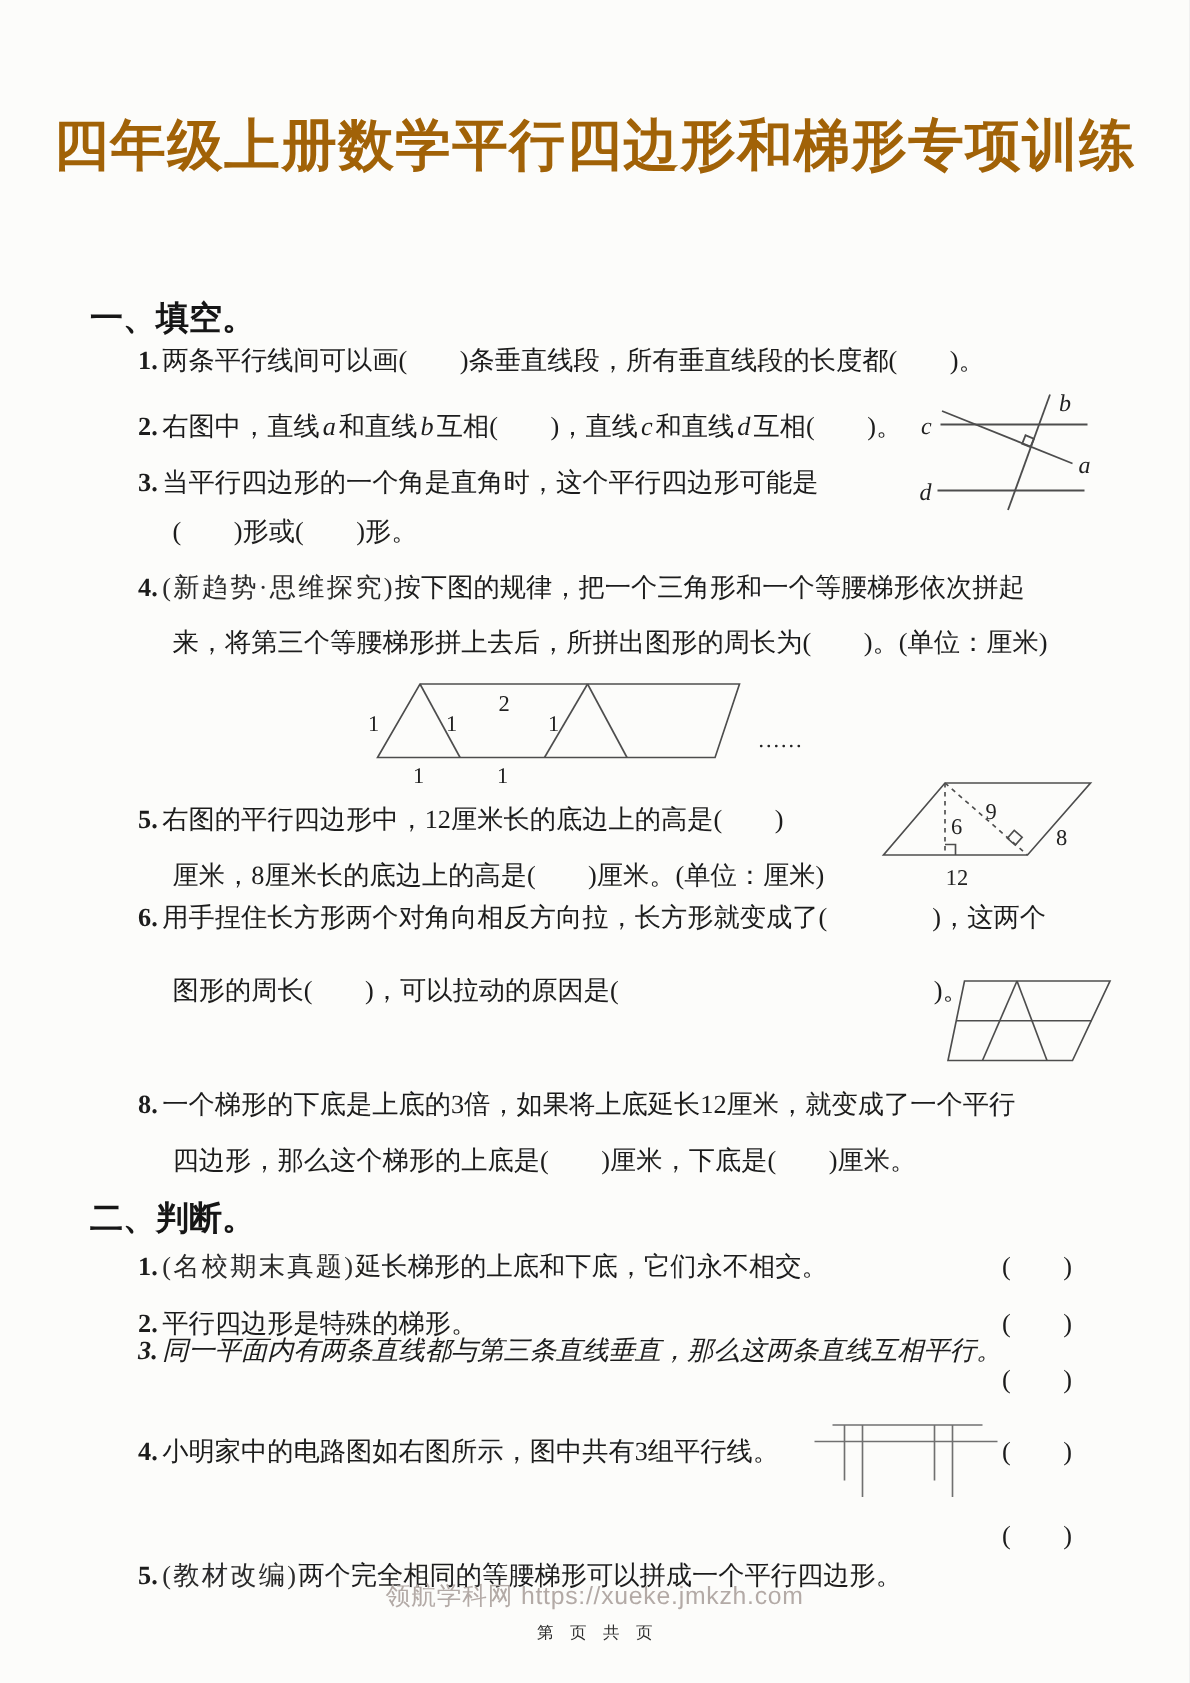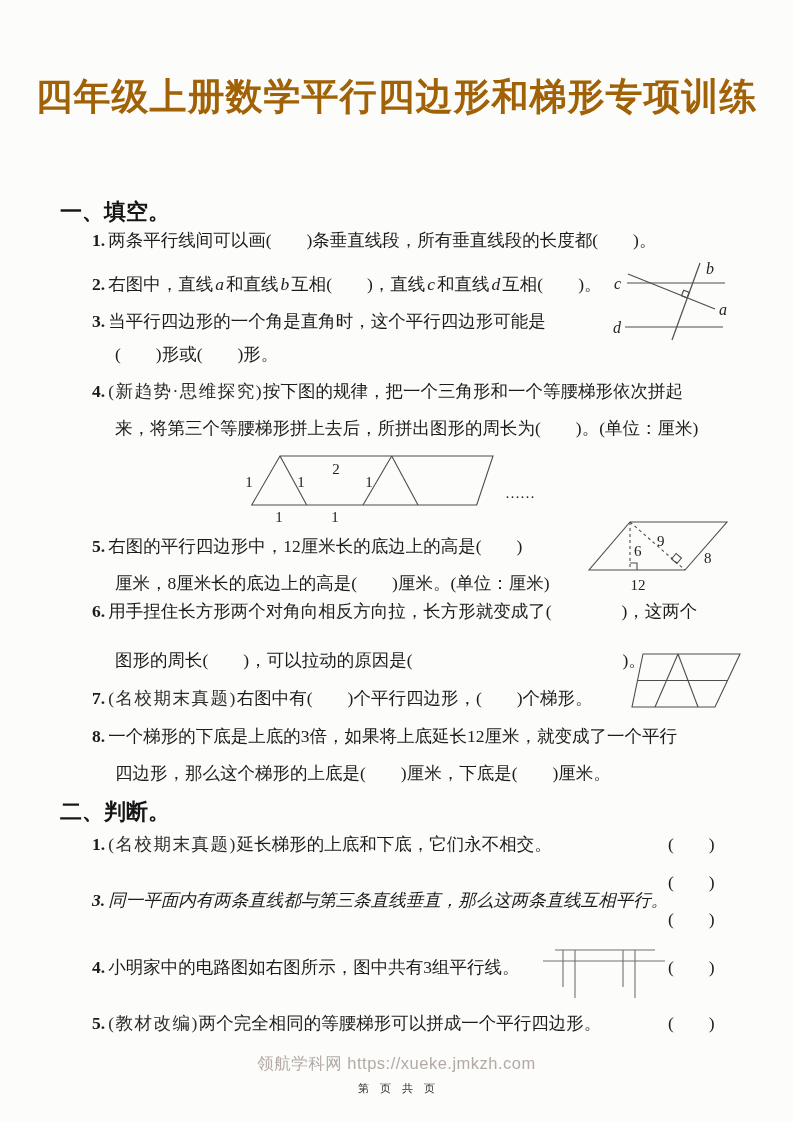--- a/index.html
+++ b/index.html
@@ -68,39 +68,39 @@
 
   <div class="line" style="top:379px;"><span class="num">4.</span><span class="tag">(新趋势·思维探究)</span><span>按下图的规律，把一个三角形和一个等腰梯形依次拼起</span></div>
   <div class="line cont" style="top:416px;"><span>来，将第三个等腰梯形拼上去后，所拼出图形的周长为(　　)。(单位：厘米)</span></div>
 
   <div class="line" style="top:534px;"><span class="num">5.</span><span>右图的平行四边形中，12厘米长的底边上的高是(　　)</span></div>
   <div class="line cont" style="top:571px;"><span>厘米，8厘米长的底边上的高是(　　)厘米。(单位：厘米)</span></div>
 
   <div class="line" style="top:599px;"><span class="num">6.</span><span>用手捏住长方形两个对角向相反方向拉，长方形就变成了(　　　　)，这两个</span></div>
   <div class="line cont" style="top:648px;"><span>图形的周长(　　)，可以拉动的原因是(　　　　　　　　　　　　)。</span></div>
 
-  <div class="line" style="top:686px;"><span class="num">7.</span><span class="tag">(名校期末真题)</span><span>右图中有(　　)个平行四边形，(　　)个梯形。</span></div>
 
   <div class="line" style="top:724px;"><span class="num">8.</span><span>一个梯形的下底是上底的3倍，如果将上底延长12厘米，就变成了一个平行</span></div>
   <div class="line cont" style="top:761px;"><span>四边形，那么这个梯形的上底是(　　)厘米，下底是(　　)厘米。</span></div>
 
   <div class="sec-heading" style="top:797px;">二、判断。</div>
 
   <div class="line" style="top:832px;"><span class="num">1.</span><span class="tag">(名校期末真题)</span><span>延长梯形的上底和下底，它们永不相交。</span></div>
   <div class="bracket" style="top:832px;">(　　)</div>
 
+  <div class="line" style="top:870px;"><span class="num">2.</span><span>平行四边形是特殊的梯形。</span></div>
   <div class="bracket" style="top:870px;">(　　)</div>
 
   <div class="line" style="top:888px;font-style:italic;"><span class="num">3.</span><span>同一平面内有两条直线都与第三条直线垂直，那么这两条直线互相平行。</span></div>
   <div class="bracket" style="top:907px;">(　　)</div>
 
   <div class="line" style="top:955px;"><span class="num">4.</span><span>小明家中的电路图如右图所示，图中共有3组平行线。</span></div>
   <div class="bracket" style="top:955px;">(　　)</div>
 
-  <div class="line" style="top:1011px;"><span class="num">5.</span><span class="tag">(教材改编)</span><span>两个完全相同的等腰梯形可以拼成一个平行四边形。</span></div>
+  <div class="line" style="top:1038px;"><span class="num">5.</span><span class="tag">(教材改编)</span><span>两个完全相同的等腰梯形可以拼成一个平行四边形。</span></div>
   <div class="bracket" style="top:1011px;">(　　)</div>
 
   <div class="fig" style="left:608px;top:256px;">
     <svg width="140" height="90" viewBox="0 0 140 90">
       <g stroke="#4d4d4d" stroke-width="1.2" fill="none">
         <line x1="19" y1="27" x2="117" y2="27"></line>
         <line x1="17" y1="71" x2="115" y2="71"></line>
         <line x1="20" y1="18" x2="107" y2="53"></line>
         <line x1="92" y1="7" x2="64" y2="84"></line>
         <rect x="73" y="36" width="6" height="6" transform="rotate(22 79 42)"></rect>

